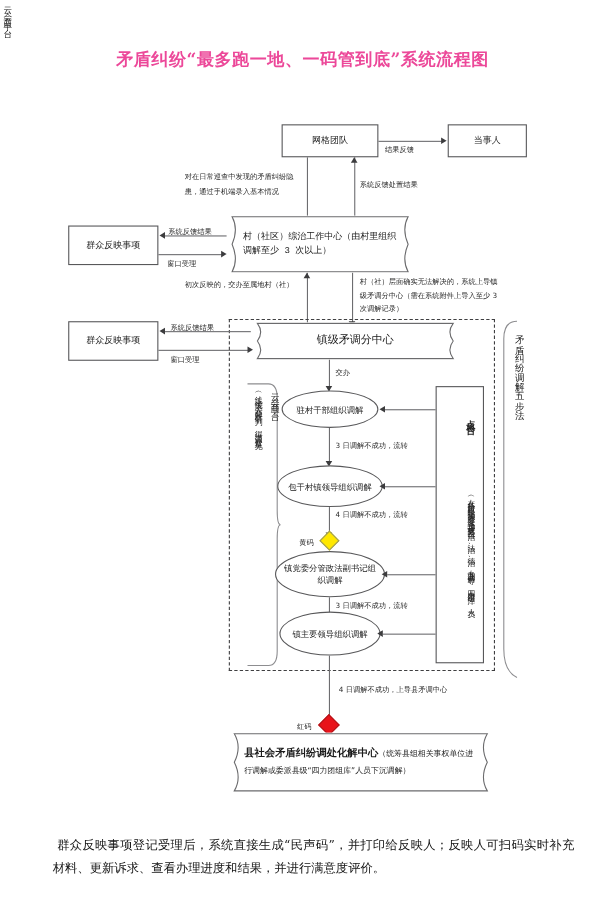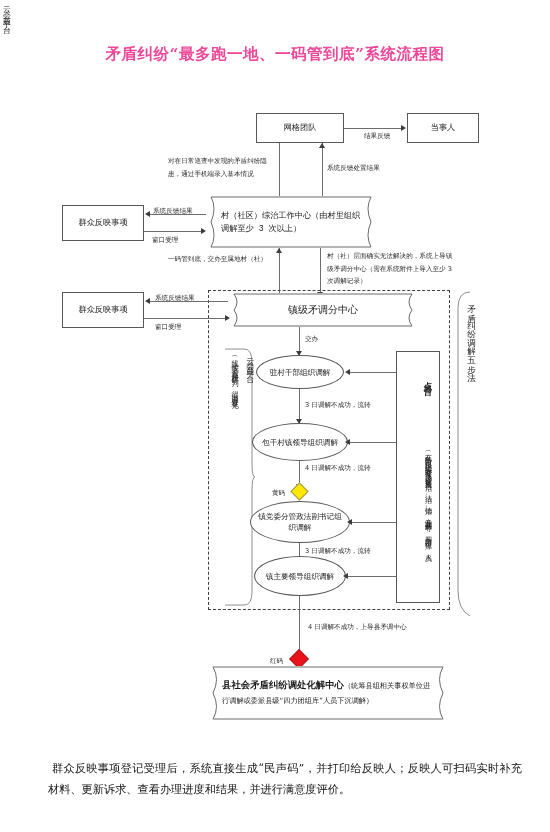--- a/index.html
+++ b/index.html
@@ -120,21 +120,21 @@
   <div class="box" style="left:256px;top:113px;width:88px;height:30px;">
     <span>网格团队</span>
   </div>
 
   <div class="box" style="left:407px;top:113px;width:72px;height:30px;">
     <span>当事人</span>
   </div>
 
   <div class="ln lnh" style="left:344px;top:128px;width:58px;"></div>
   <div class="arr arr-r" style="left:401px;top:124.8px;"></div>
-  <div class="lbl" style="left:364px;top:131px;">结果反馈</div>
+  <div class="lbl" style="left:350px;top:131px;">结果反馈</div>
 
   <div class="ln lnv" style="left:322px;top:143px;height:67px;"></div>
   <div class="arr arr-u" style="left:318.8px;top:143px;"></div>
   <div class="lbl" style="left:327px;top:163px;">系统反馈处置结果</div>
 
   <div class="ln lnv" style="left:279px;top:143px;height:62px;"></div>
   <div class="arr arr-d" style="left:275.8px;top:200px;"></div>
   <div class="lbl wrap" style="left:168px;top:155px;width:104px;line-height:1.9;">对在日常巡查中发现的矛盾纠纷隐患，通过手机端录入基本情况</div>
 
   <div class="box" style="left:62px;top:205px;width:82px;height:36px;">
@@ -149,21 +149,21 @@
   </div>
 
   <div class="ln lnh" style="left:150px;top:214px;width:56px;"></div>
   <div class="arr arr-l" style="left:145px;top:210.8px;"></div>
   <div class="lbl" style="left:153px;top:206px;">系统反馈结果</div>
 
   <div class="ln lnh" style="left:144px;top:231px;width:58px;"></div>
   <div class="arr arr-r" style="left:201px;top:227.8px;"></div>
   <div class="lbl" style="left:152px;top:235px;">窗口受理</div>
 
-  <div class="lbl" style="left:168px;top:254px;">一码管到底，交办至属地村（社）</div>
+  <div class="lbl" style="left:168px;top:254px;">初次反映的，交办至属地村（社）</div>
   <div class="ln lnv" style="left:279px;top:248px;height:48px;"></div>
   <div class="arr arr-u" style="left:275.8px;top:248px;"></div>
 
   <div class="ln lnv" style="left:320px;top:248px;height:49px;"></div>
   <div class="arr arr-d" style="left:316.8px;top:292px;"></div>
   <div class="lbl wrap" style="left:327px;top:250px;width:126px;line-height:1.9;">村（社）层面确实无法解决的，系统上导镇级矛调分中心（需在系统附件上导入至少 3 次调解记录）</div>
 
   <div class="dashgroup" style="left:208px;top:290px;width:242px;height:320px;"></div>
 
   <div class="vtitle" style="left:466px;top:298px;height:300px;">矛盾纠纷调解五步法</div>

